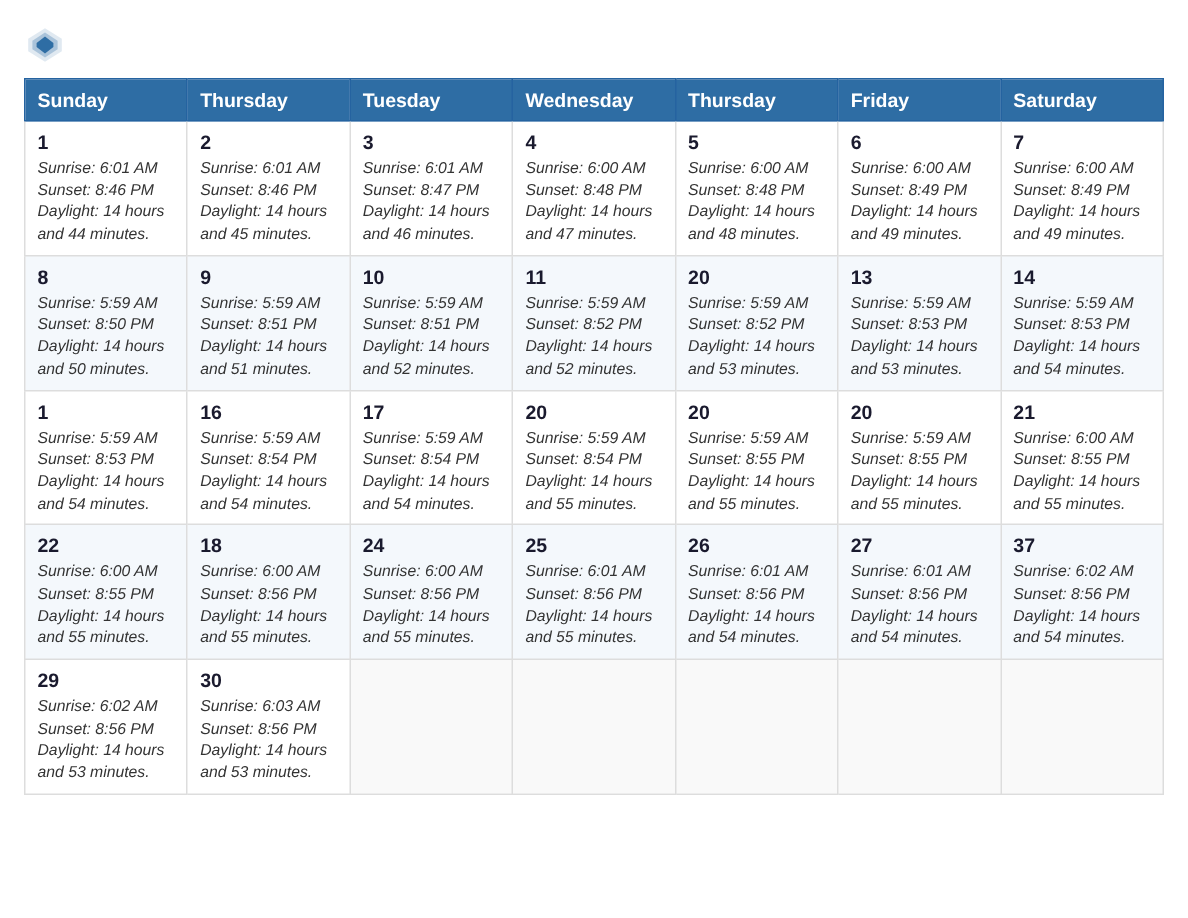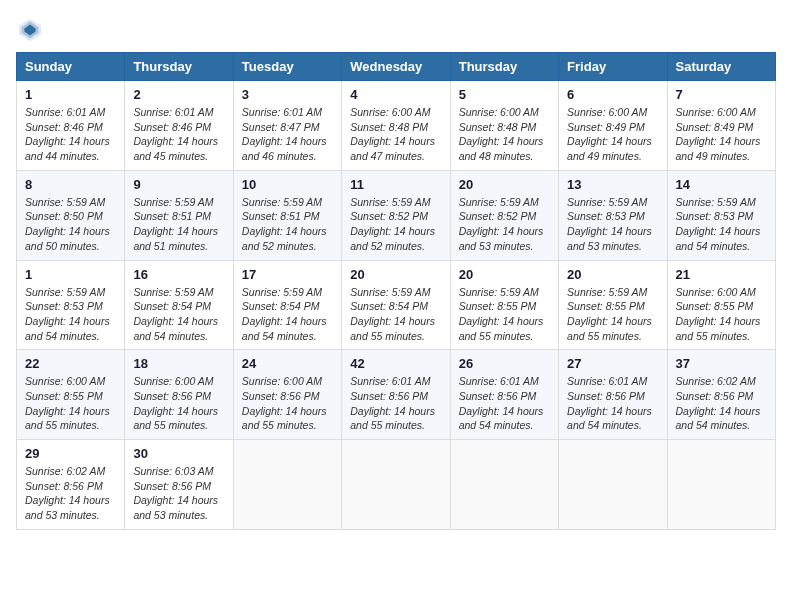--- a/index.html
+++ b/index.html
@@ -326,21 +326,21 @@
       </td>
         <td>
         <span class="day-number">24</span>
         <div class="day-info">
           Sunrise: 6:00 AM<br>
           Sunset: 8:56 PM<br>
           Daylight: 14 hours and 55 minutes.
         </div>
       </td>
         <td>
-        <span class="day-number">42</span>
+        <span class="day-number">25</span>
         <div class="day-info">
           Sunrise: 6:01 AM<br>
           Sunset: 8:56 PM<br>
           Daylight: 14 hours and 55 minutes.
         </div>
       </td>
         <td>
         <span class="day-number">26</span>
         <div class="day-info">
           Sunrise: 6:01 AM<br>

